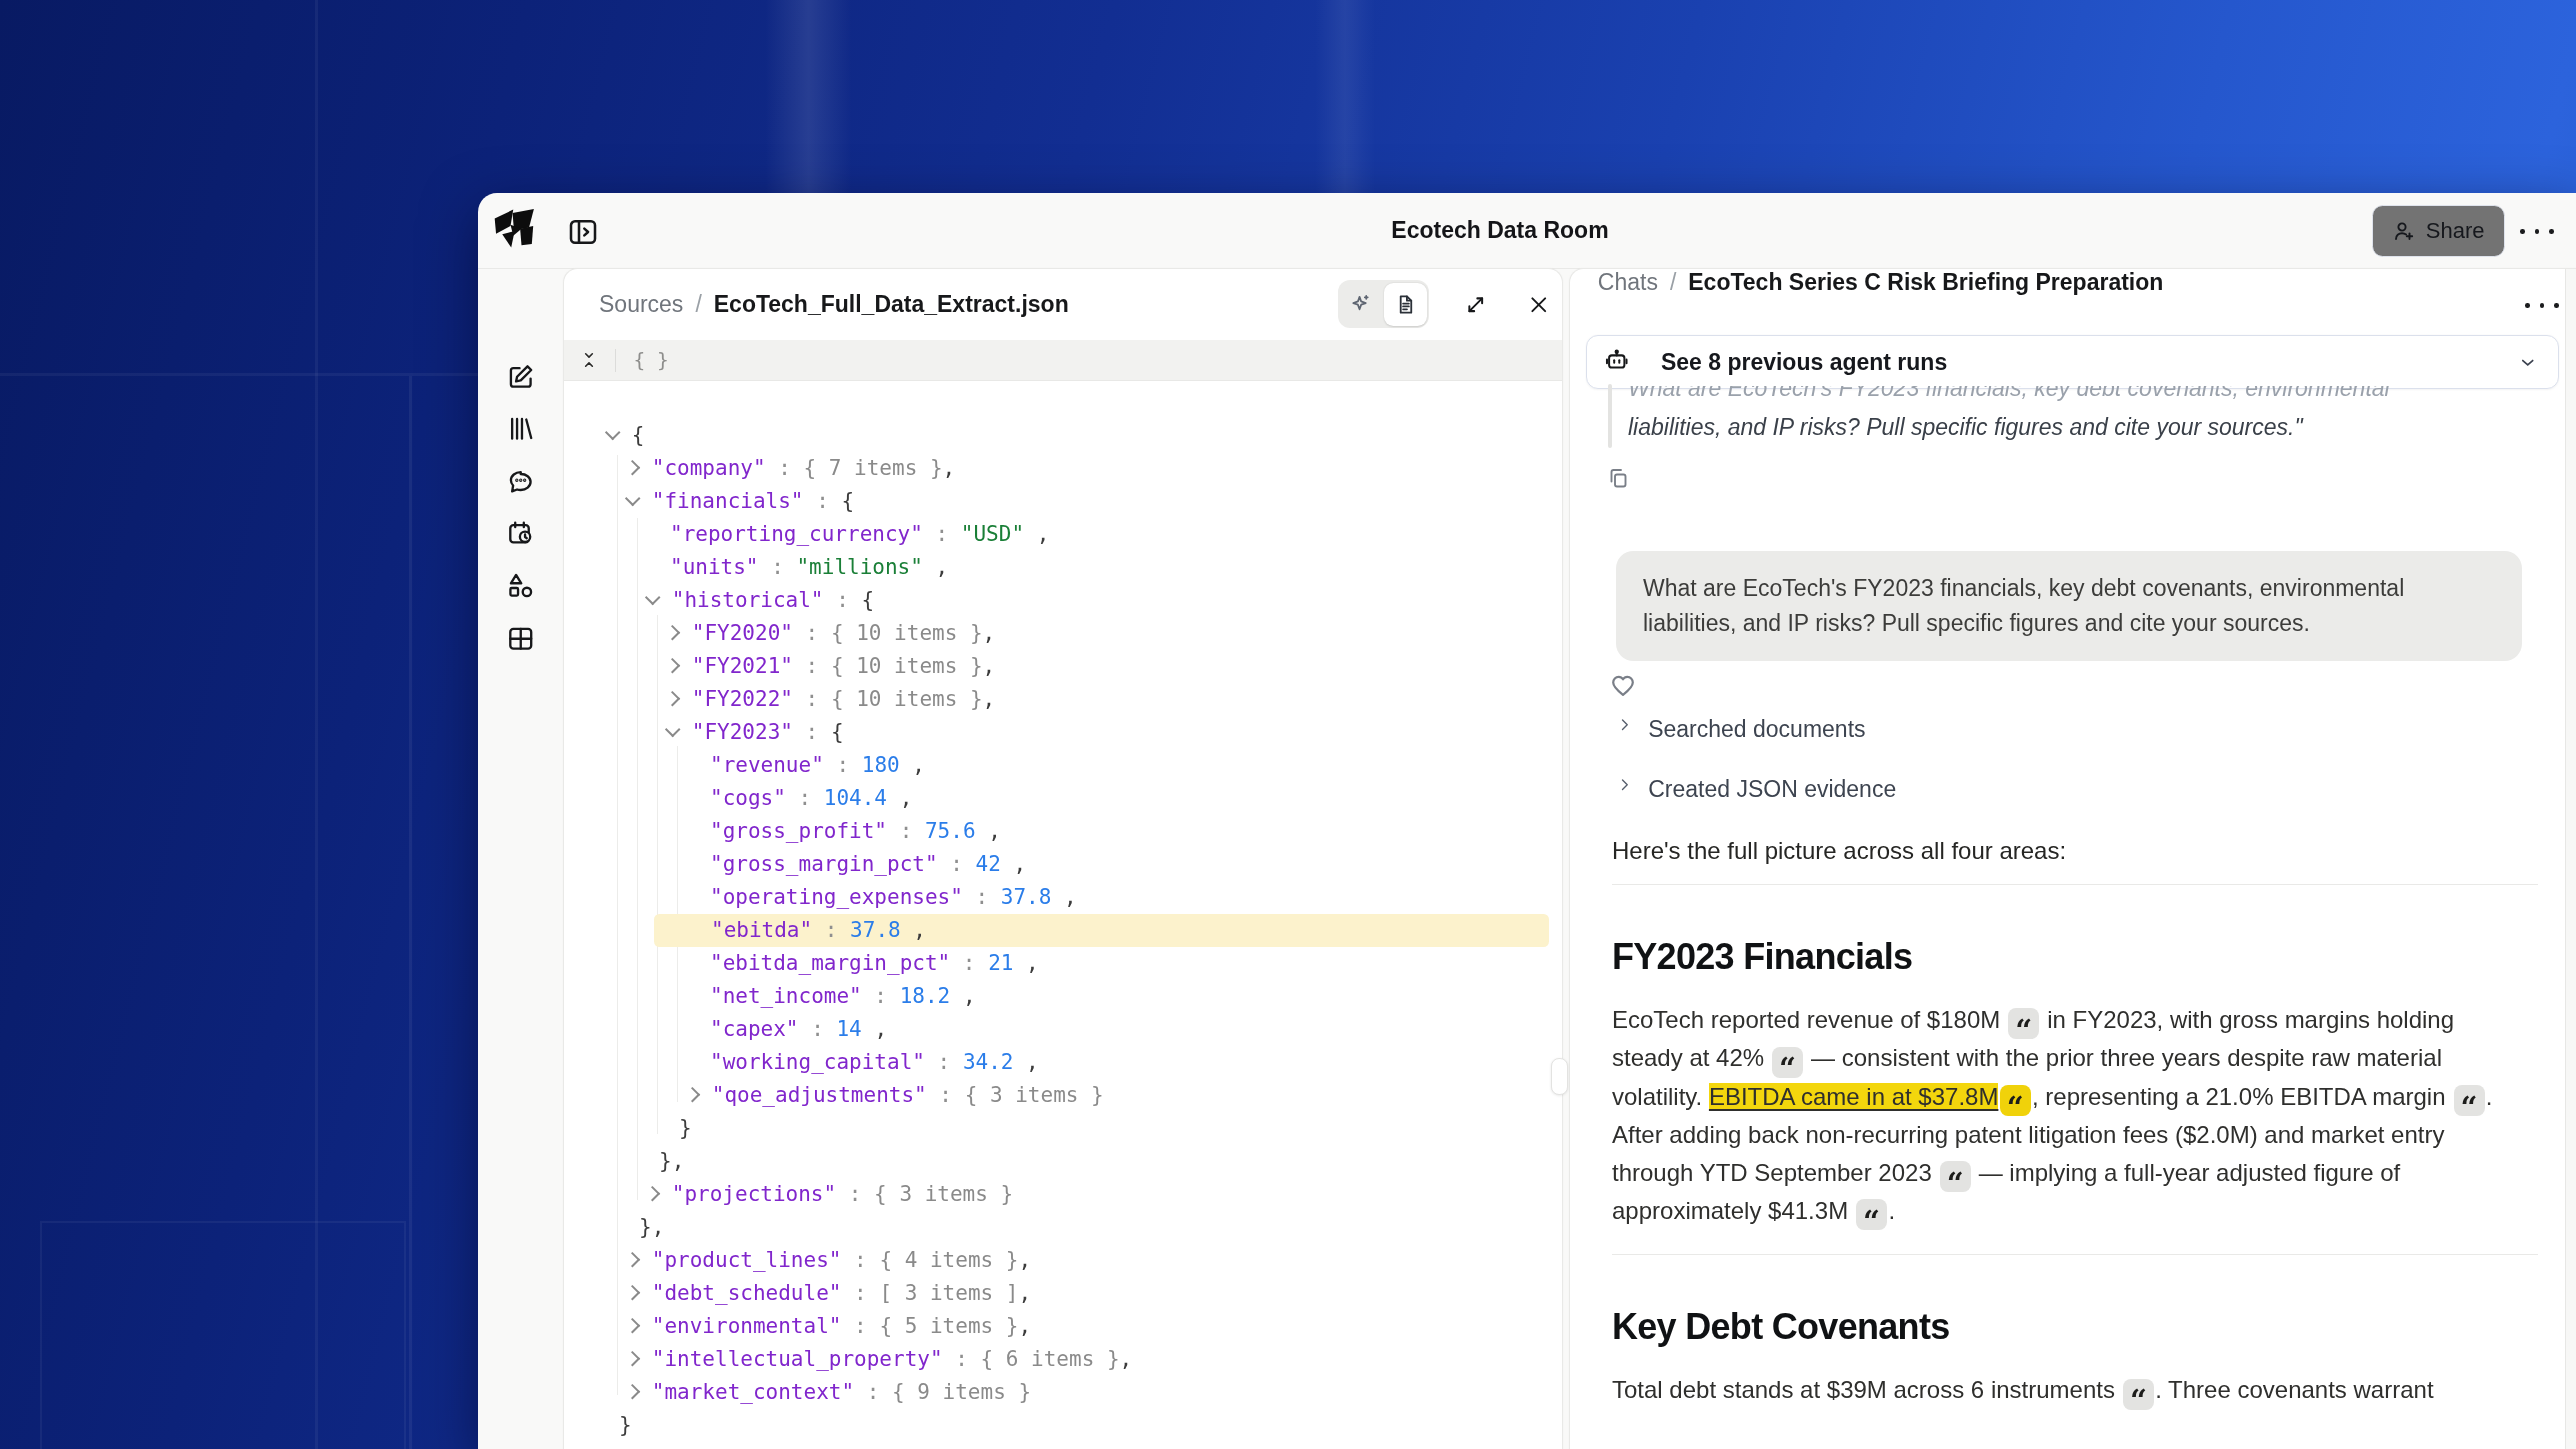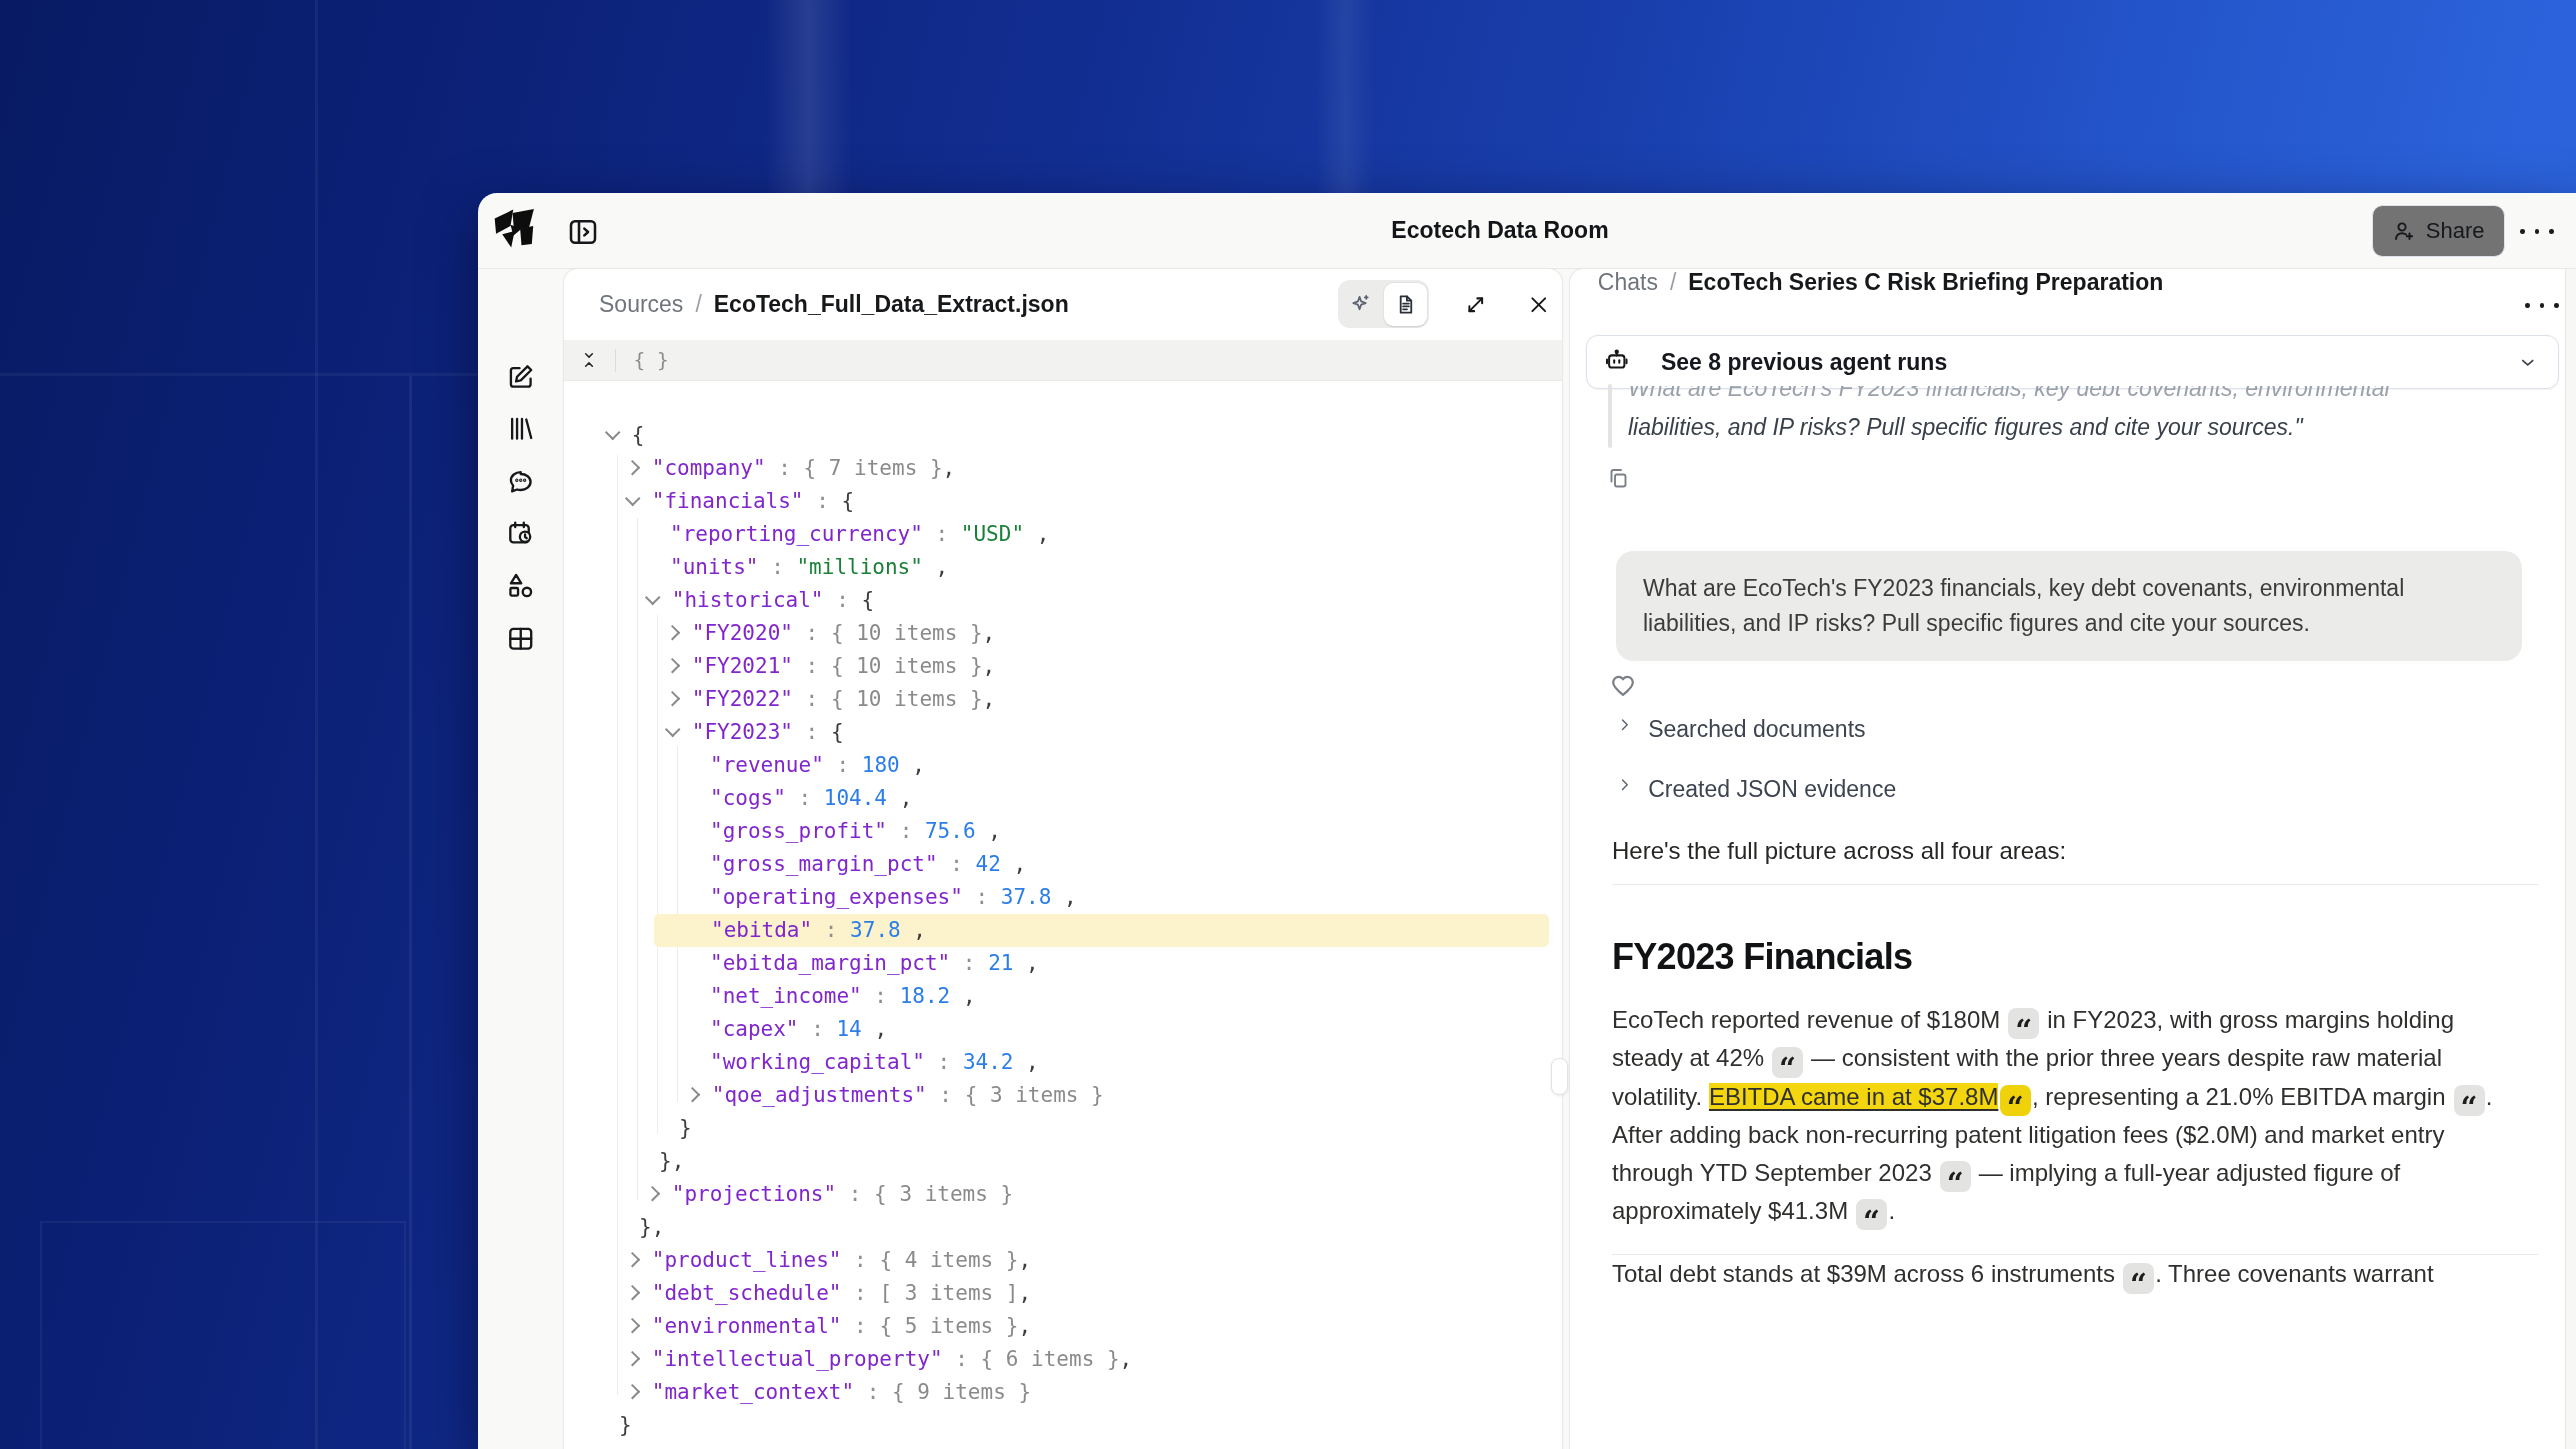--- a/index.html
+++ b/index.html
@@ -396,20 +396,21 @@
             </span>.</div>
           <div class="pline">After adding back non-recurring patent litigation fees ($2.0M) and market entry</div>
           <div class="pline">through YTD September 2023 <span class="chip">
               <b>“</b>
             </span> — implying a full-year adjusted figure of</div>
           <div class="pline">approximately $41.3M <span class="chip">
               <b>“</b>
             </span>.</div>
         </div>
         <hr class="sdiv" style="margin-top: 24px;">
+        <h2>Key Debt Covenants</h2>
         <div class="para">
           <div class="pline">Total debt stands at $39M across 6 instruments <span class="chip">
               <b>“</b>
             </span>. Three covenants warrant</div>
         </div>
       </div>
   </div>
 
   <div class="pill-handle"></div>
 </div>

